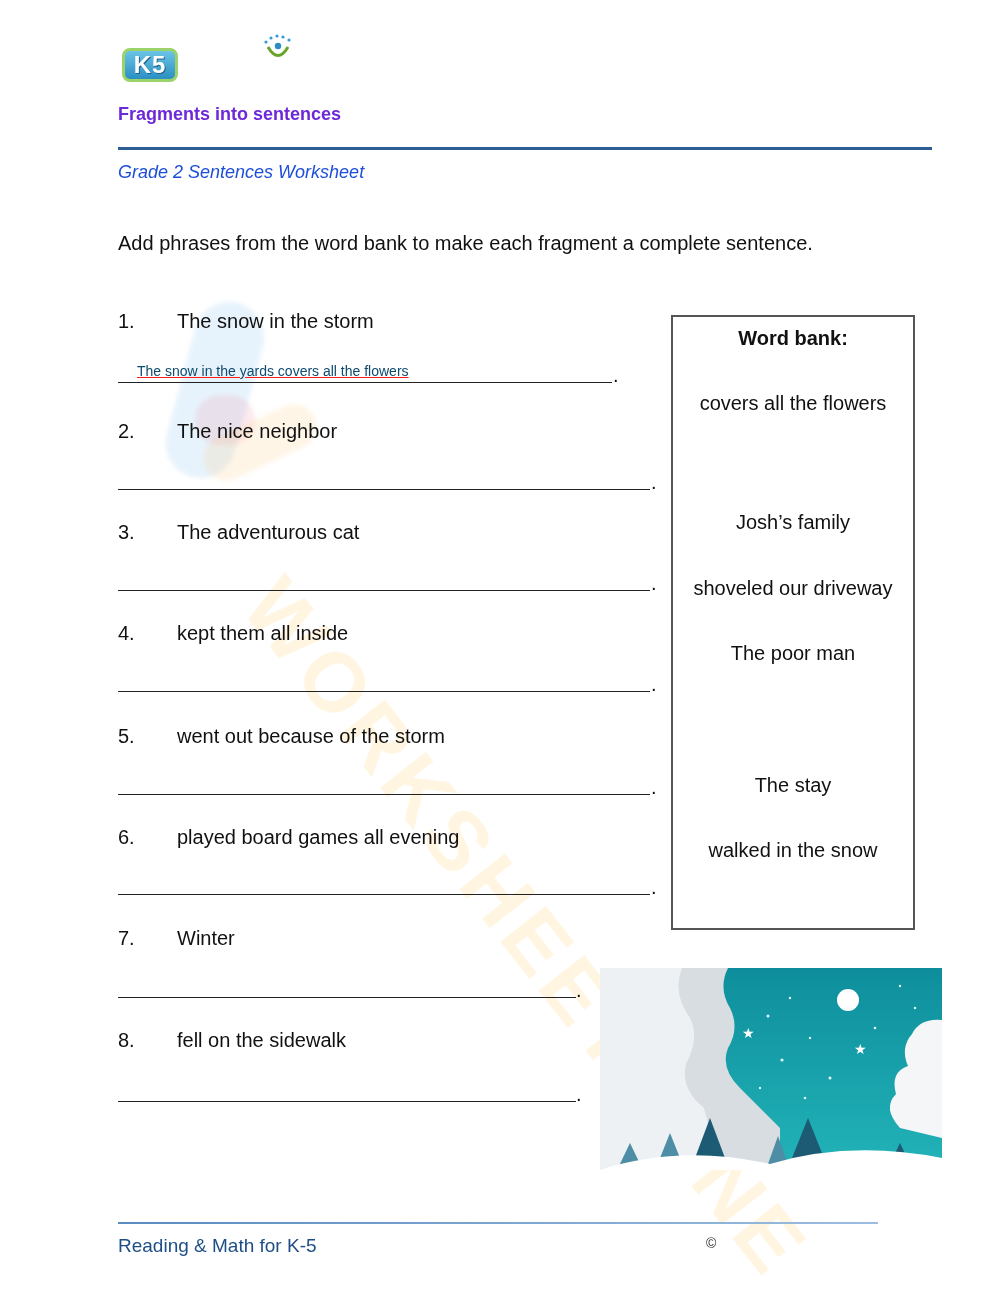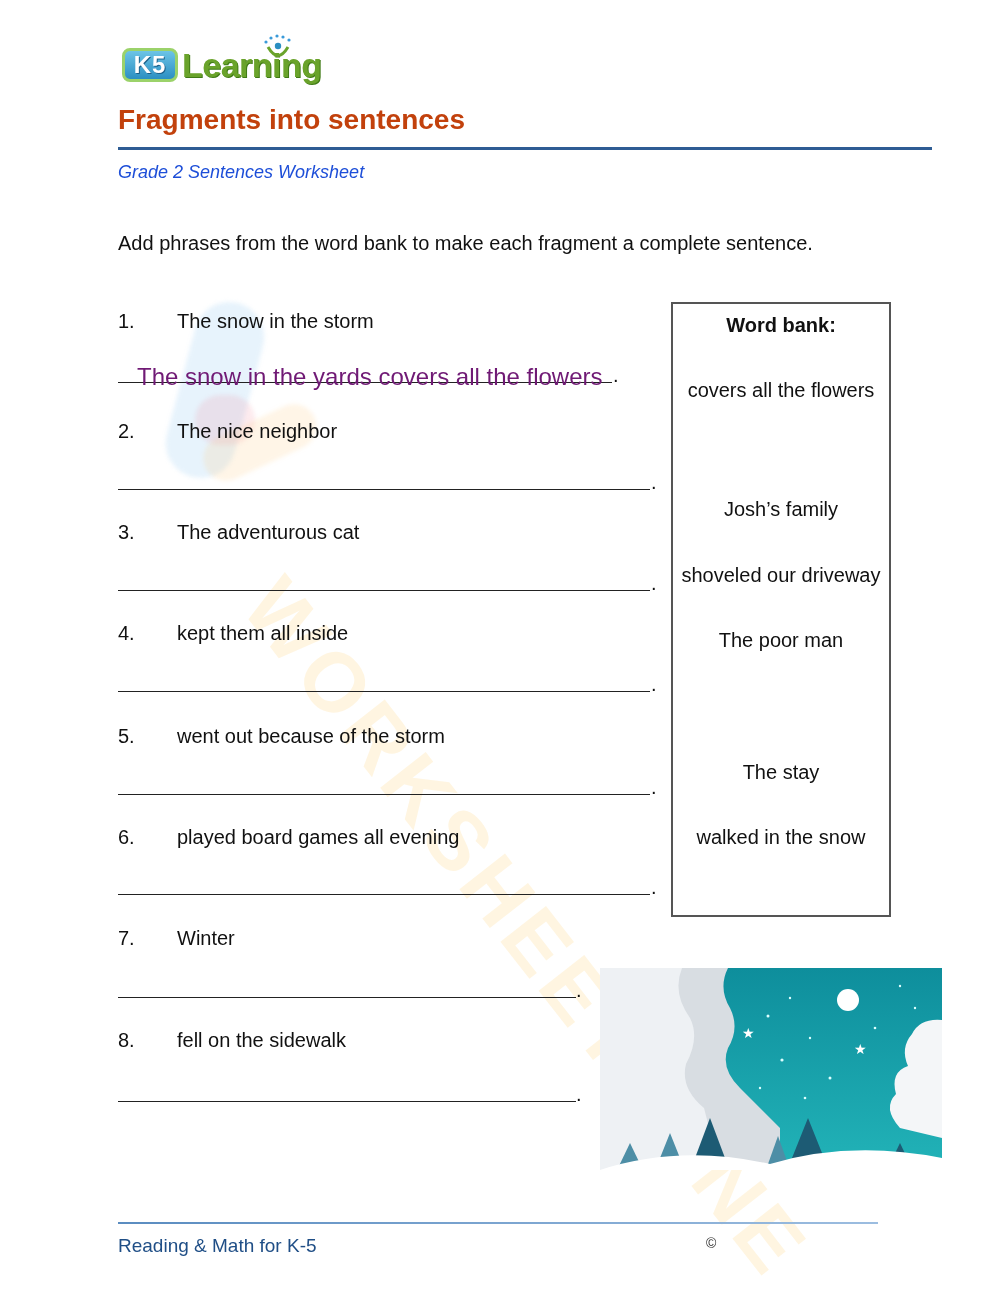--- a/index.html
+++ b/index.html
@@ -16,34 +16,34 @@
     
     .logo { left: 122px; top: 40px; height: 50px; display: flex; align-items: center; }
     .logo-k5 { display: flex; align-items: center; justify-content: center; width: 56px; height: 34px;
                background: linear-gradient(#6cc4e6, #2b8fc2); border: 3px solid #9bd26a; border-radius: 8px;
                color: #fff; font-weight: bold; font-size: 24px; letter-spacing: 1px;
                text-shadow: 1px 1px 0 #1b5f88; box-sizing: border-box; }
     .logo-word { font-size: 34px; font-weight: bold; color: #6aa32b; margin-left: 4px; letter-spacing: -0.5px;
                  text-shadow: 1px 1px 0 #3f7a15; }
     .logo-person { position: absolute; left: 138px; top: -6px; width: 36px; height: 30px; }
 
-    .title { left: 118px; top: 104px; font-size: 28px; font-weight: bold; color: #c2410c; }
+    .title { left: 118px; top: 104px; font-size: 18px; font-weight: bold; color: #6d28d9; }
     .title-rule { left: 118px; top: 147px; width: 814px; height: 3px; background: #2e5c94; }
     .subtitle { left: 118px; top: 162px; font-size: 18px; color: #1d4ed8; font-style: italic; }
 
     .instructions { left: 118px; top: 230px; width: 720px; font-size: 20px; line-height: 26px; color: #111; }
 
     .q-num { position: absolute; left: 118px; font-size: 20px; }
     .q-text { position: absolute; left: 177px; font-size: 20px; }
     .q-line { position: absolute; left: 118px; height: 0; border-bottom: 1.5px solid #222; }
     .q-dot { position: absolute; font-size: 20px; }
-    .answer { position: absolute; left: 137px; font-size: 24px; color: #701a75; 
+    .answer { position: absolute; left: 137px; font-size: 14px; color: #0c4a6e; text-decoration: underline;
               text-decoration-color: #ff1a1a; }
 
-    .bank { left: 671px; top: 302px; width: 220px; height: 615px; border: 2px solid #555; box-sizing: border-box; background: transparent; padding-left: 45px; }
+    .bank { left: 671px; top: 315px; width: 244px; height: 615px; border: 2px solid #555; box-sizing: border-box; background: transparent; padding-left: 45px; }
     .bank-title { position: absolute; left: 0; width: 100%; top: 10px; text-align: center; font-size: 20px; font-weight: bold; }
     .bank-item { position: absolute; left: 0; width: 100%; text-align: center; font-size: 20px; }
 
     .winter-img { left: 600px; top: 968px; width: 342px; height: 202px; overflow: hidden; }
 
     .footer-rule { left: 118px; top: 1222px; width: 760px; height: 2px;
                    background: linear-gradient(90deg, #5a8cc0, #9cbde0); }
     .footer-left { left: 118px; top: 1235px; font-size: 19px; color: #1f4e86; }
     .footer-copy { left: 706px; top: 1235px; font-size: 14px; color: #333; }
     .footer-link { left: 731px; top: 1297px; font-size: 15px; color: #1a3fbf; text-decoration: underline; }
@@ -51,21 +51,20 @@
 </head>
 <body>
 
 <div class="wm-blob" style="left:180px; top:300px; width:70px; height:180px; background:rgba(120,190,240,0.18); transform:rotate(15deg);"></div>
 <div class="wm-blob" style="left:195px; top:395px; width:60px; height:50px; background:rgba(240,120,140,0.15);"></div>
 <div class="wm-blob" style="left:200px; top:420px; width:120px; height:45px; background:rgba(255,200,120,0.18); transform:rotate(-25deg);"></div>
 <div class="wm-text">WORKSHEETZONE</div>
 
 <div class="abs logo">
   <div class="logo-k5">K5</div>
-  <div class="logo-word">Learning</div>
   <svg class="logo-person" viewBox="0 0 36 30">
     <circle cx="6" cy="8" r="1.6" fill="#3a9ad9"></circle>
     <circle cx="11" cy="4" r="1.6" fill="#3a9ad9"></circle>
     <circle cx="17" cy="2" r="1.6" fill="#3a9ad9"></circle>
     <circle cx="23" cy="3" r="1.6" fill="#3a9ad9"></circle>
     <circle cx="29" cy="6" r="1.6" fill="#3a9ad9"></circle>
     <circle cx="18" cy="12" r="3.2" fill="#2b8fc2"></circle>
     <path d="M8 13 Q18 30 28 13" stroke="#6aa32b" stroke-width="3" fill="none"></path>
   </svg>
 </div>

